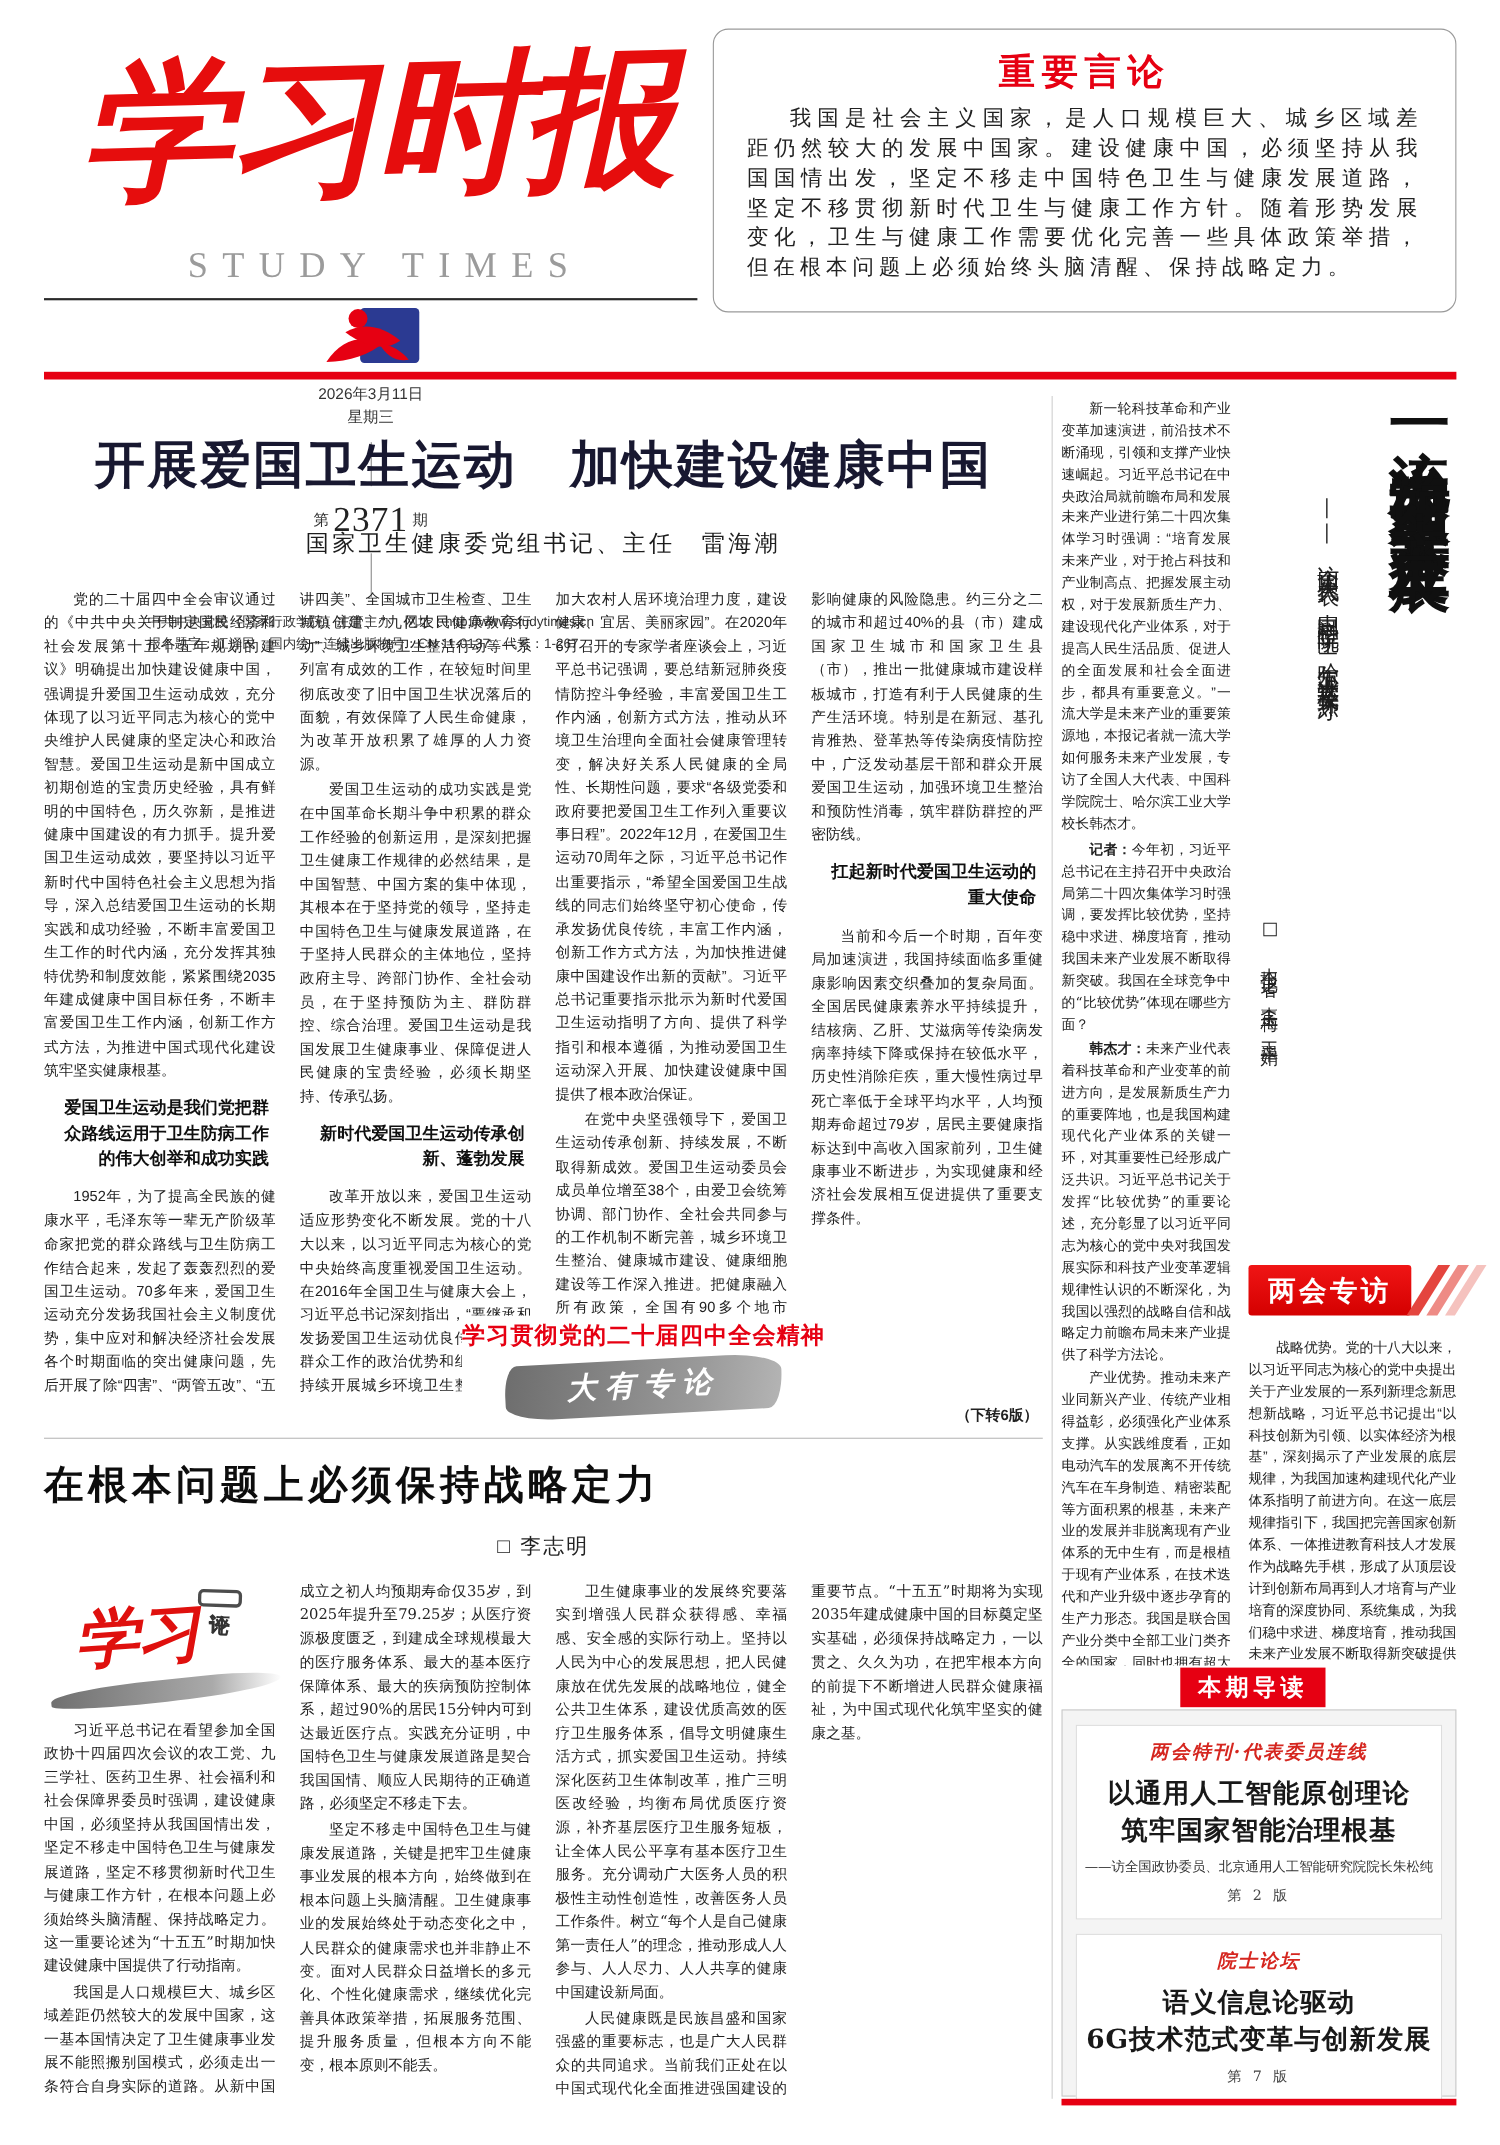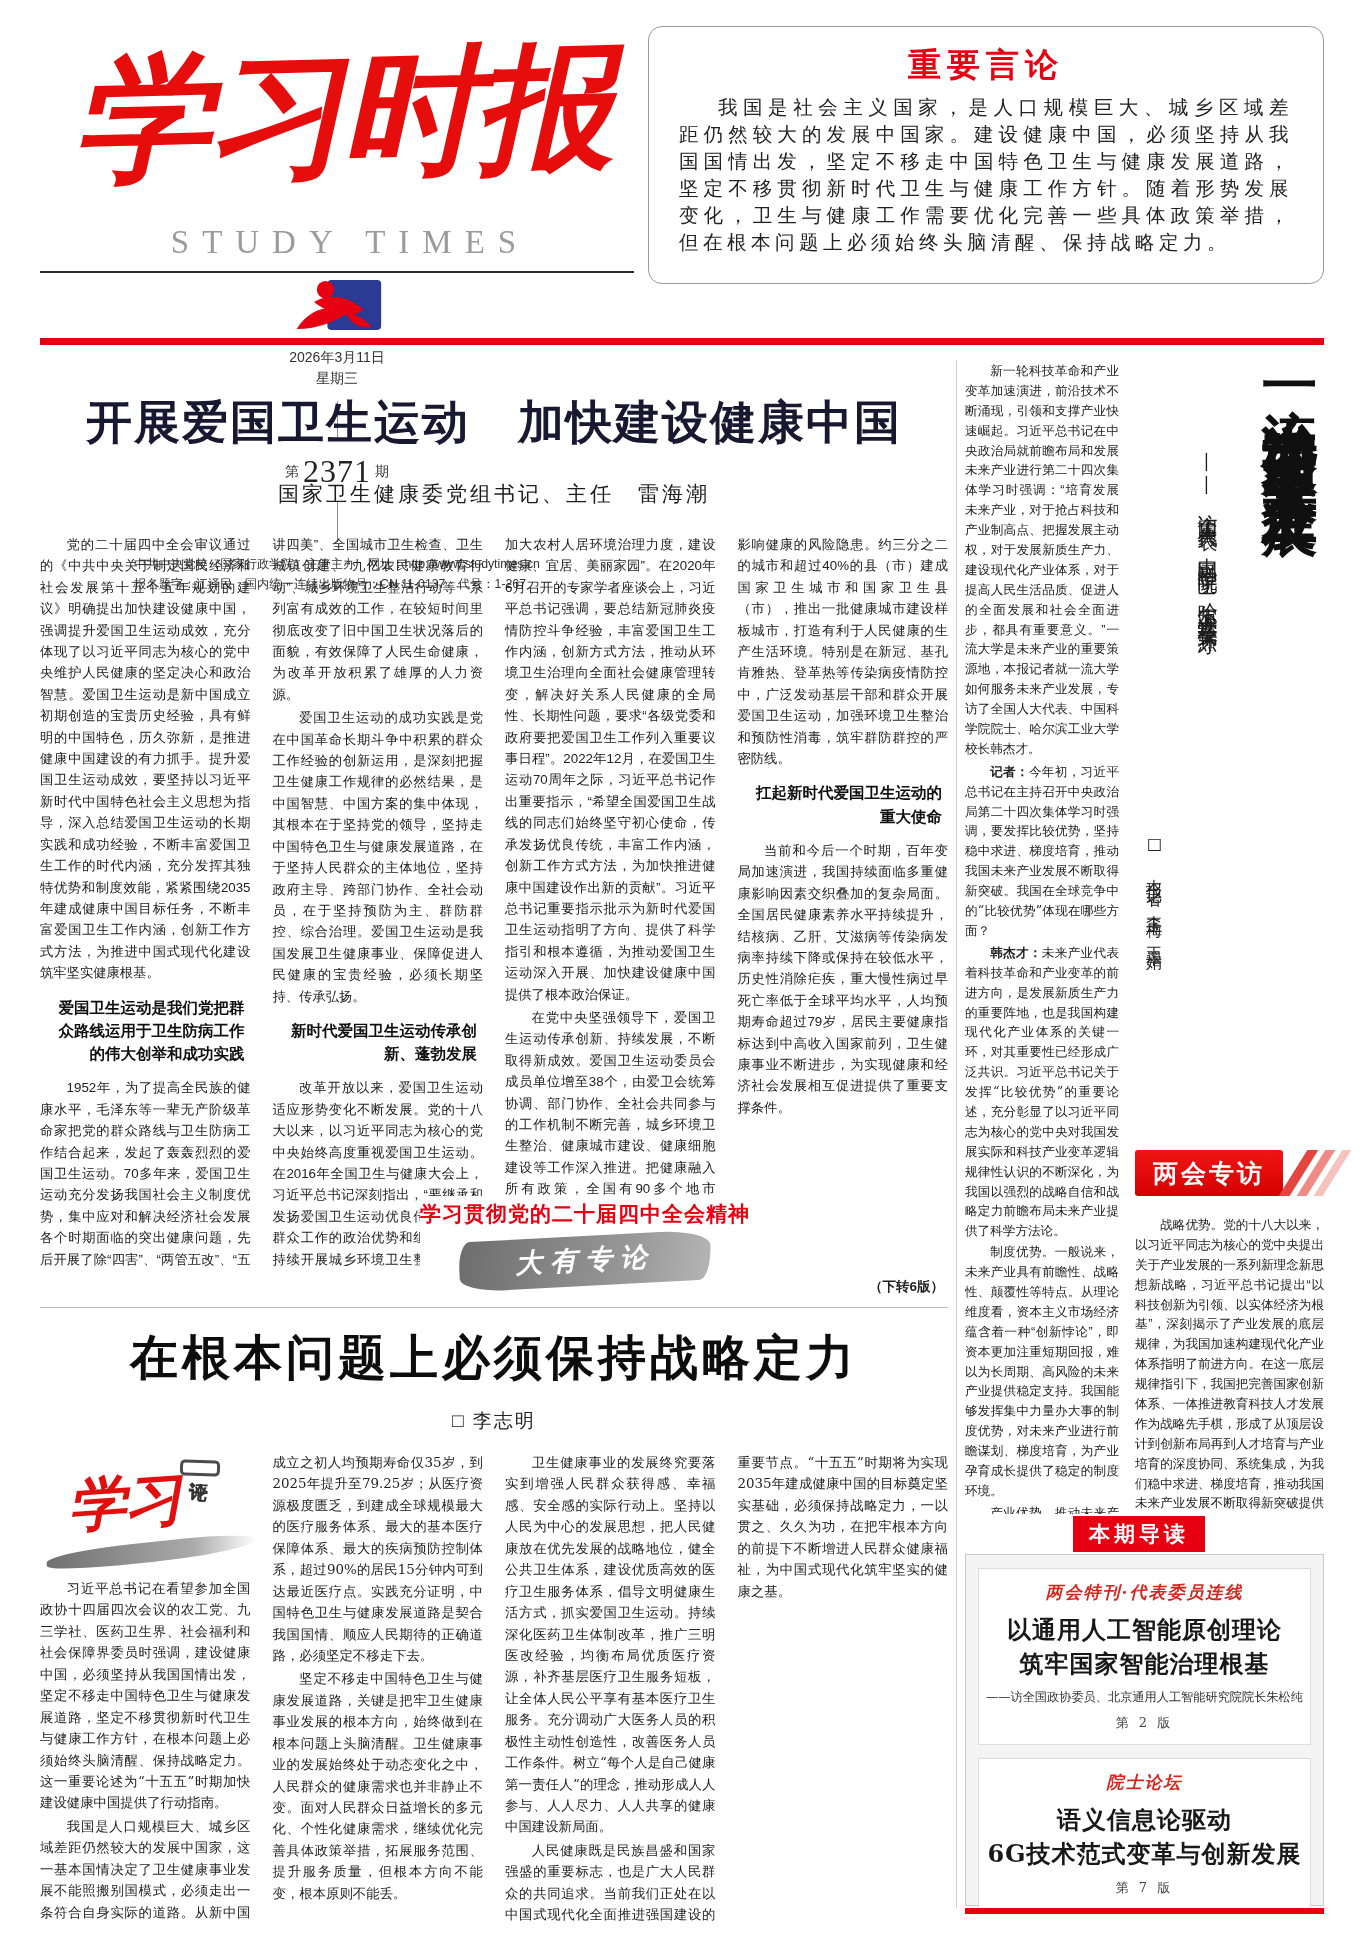--- a/index.html
+++ b/index.html
@@ -44,21 +44,21 @@
   .jump{position:absolute;right:4px;bottom:2px;font-weight:900;font-size:13.5px;background:#fff;padding-left:10px;}
   
   .banner{position:absolute;left:380px;top:840px;width:330px;height:98px;background:#fff;text-align:center;padding-top:4px;box-sizing:border-box;}
   .banner .l1{color:#e60012;font-weight:900;font-size:21px;letter-spacing:1px;}
   .banner .brush{margin:8px auto 0;width:252px;height:50px;line-height:48px;
          background:linear-gradient(100deg,#6d6d6d,#9a9a9a 70%,#b5b5b5);
          border-radius:14px 60px 16px 55px / 34px 18px 42px 16px;transform:rotate(-3deg);
          color:#fff;font-family:"DejaVu Serif",serif;font-style:italic;font-weight:900;font-size:27px;letter-spacing:8px;}
   
   .commentary{position:absolute;left:40px;top:1316px;width:908px;height:628px;}
-  .com-headline{margin-top:10px;text-align:center;font-size:48px;font-weight:900;color:#0d0d0d;
+  .com-headline{margin-top:10px;text-align:left;font-size:36px;font-weight:900;color:#0d0d0d;
          letter-spacing:4px;font-family:"DejaVu Serif",serif;}
   .com-byline{margin-top:18px;text-align:center;font-size:19px;color:#222;letter-spacing:2px;}
   .com-cols{margin-top:18px;height:492px;column-count:4;column-gap:22px;column-fill:auto;overflow:hidden;
          font-family:"DejaVu Serif",serif;font-size:13.4px;line-height:1.6;text-align:justify;color:#232323;}
   .com-cols p{margin:0 0 2px 0;text-indent:2em;}
   .stamp{position:relative;width:100%;height:118px;break-inside:avoid;margin-bottom:8px;}
   .stamp .xuexi{position:absolute;left:28px;top:4px;font-family:"DejaVu Serif",serif;font-style:italic;
          font-weight:900;font-size:58px;color:#df100e;letter-spacing:-2px;transform:rotate(-4deg);}
   .stamp .seal{position:absolute;right:30px;top:8px;border:3px solid #4c4c4c;border-radius:5px;
          padding:3px 2px;writing-mode:vertical-rl;font-weight:900;font-size:19px;color:#333;
@@ -178,21 +178,20 @@
       <p>卫生健康事业的发展终究要落实到增强人民群众获得感、幸福感、安全感的实际行动上。坚持以人民为中心的发展思想，把人民健康放在优先发展的战略地位，健全公共卫生体系，建设优质高效的医疗卫生服务体系，倡导文明健康生活方式，抓实爱国卫生运动。持续深化医药卫生体制改革，推广三明医改经验，均衡布局优质医疗资源，补齐基层医疗卫生服务短板，让全体人民公平享有基本医疗卫生服务。充分调动广大医务人员的积极性主动性创造性，改善医务人员工作条件。树立“每个人是自己健康第一责任人”的理念，推动形成人人参与、人人尽力、人人共享的健康中国建设新局面。</p>
       <p>人民健康既是民族昌盛和国家强盛的重要标志，也是广大人民群众的共同追求。当前我们正处在以中国式现代化全面推进强国建设的重要节点。“十五五”时期将为实现2035年建成健康中国的目标奠定坚实基础，必须保持战略定力，一以贯之、久久为功，在把牢根本方向的前提下不断增进人民群众健康福祉，为中国式现代化筑牢坚实的健康之基。</p>
     </div>
   </div>
 
   <div class="right-sec">
     <div class="narrow-col">
       <p>新一轮科技革命和产业变革加速演进，前沿技术不断涌现，引领和支撑产业快速崛起。习近平总书记在中央政治局就前瞻布局和发展未来产业进行第二十四次集体学习时强调：“培育发展未来产业，对于抢占科技和产业制高点、把握发展主动权，对于发展新质生产力、建设现代化产业体系，对于提高人民生活品质、促进人的全面发展和社会全面进步，都具有重要意义。”一流大学是未来产业的重要策源地，本报记者就一流大学如何服务未来产业发展，专访了全国人大代表、中国科学院院士、哈尔滨工业大学校长韩杰才。</p>
       <p class="qa"><span class="lbl">记者：</span><span>今年初，习近平总书记在主持召开中央政治局第二十四次集体学习时强调，要发挥比较优势，坚持稳中求进、梯度培育，推动我国未来产业发展不断取得新突破。我国在全球竞争中的“比较优势”体现在哪些方面？</span></p>
       <p class="qa"><span class="lbl">韩杰才：</span><span>未来产业代表着科技革命和产业变革的前进方向，是发展新质生产力的重要阵地，也是我国构建现代化产业体系的关键一环，对其重要性已经形成广泛共识。习近平总书记关于发挥“比较优势”的重要论述，充分彰显了以习近平同志为核心的党中央对我国发展实际和科技产业变革逻辑规律性认识的不断深化，为我国以强烈的战略自信和战略定力前瞻布局未来产业提供了科学方法论。</span></p>
-      <p>制度优势。一般说来，未来产业具有前瞻性、战略性、颠覆性等特点。从理论维度看，资本主义市场经济蕴含着一种“创新悖论”，即资本更加注重短期回报，难以为长周期、高风险的未来产业提供稳定支持。我国能够发挥集中力量办大事的制度优势，对未来产业进行前瞻谋划、梯度培育，为产业孕育成长提供了稳定的制度环境。</p>
       <p>产业优势。推动未来产业同新兴产业、传统产业相得益彰，必须强化产业体系支撑。从实践维度看，正如电动汽车的发展离不开传统汽车在车身制造、精密装配等方面积累的根基，未来产业的发展并非脱离现有产业体系的无中生有，而是根植于现有产业体系，在技术迭代和产业升级中逐步孕育的生产力形态。我国是联合国产业分类中全部工业门类齐全的国家，同时也拥有超大规模、多层次、多样化的应用场景，具备从基础材料、核心零部件到系统集成、量产制造、终端消费的全链条支撑能力，为技术快速迭代提供了广阔空间，大大降低未来产业早期培育的不确定性风险。</p>
     </div>
 
     <div class="v-title">一流大学如何服务未来产业发展</div>
     <div class="v-sub">——访全国人大代表，中国科学院院士、哈尔滨工业大学校长韩杰才</div>
     <div class="v-byline">□ 本报记者　李玉梅　王翠娟</div>
 
     <div class="badge">
       <div class="rbox">两会专访</div>
       <div class="stripes">

